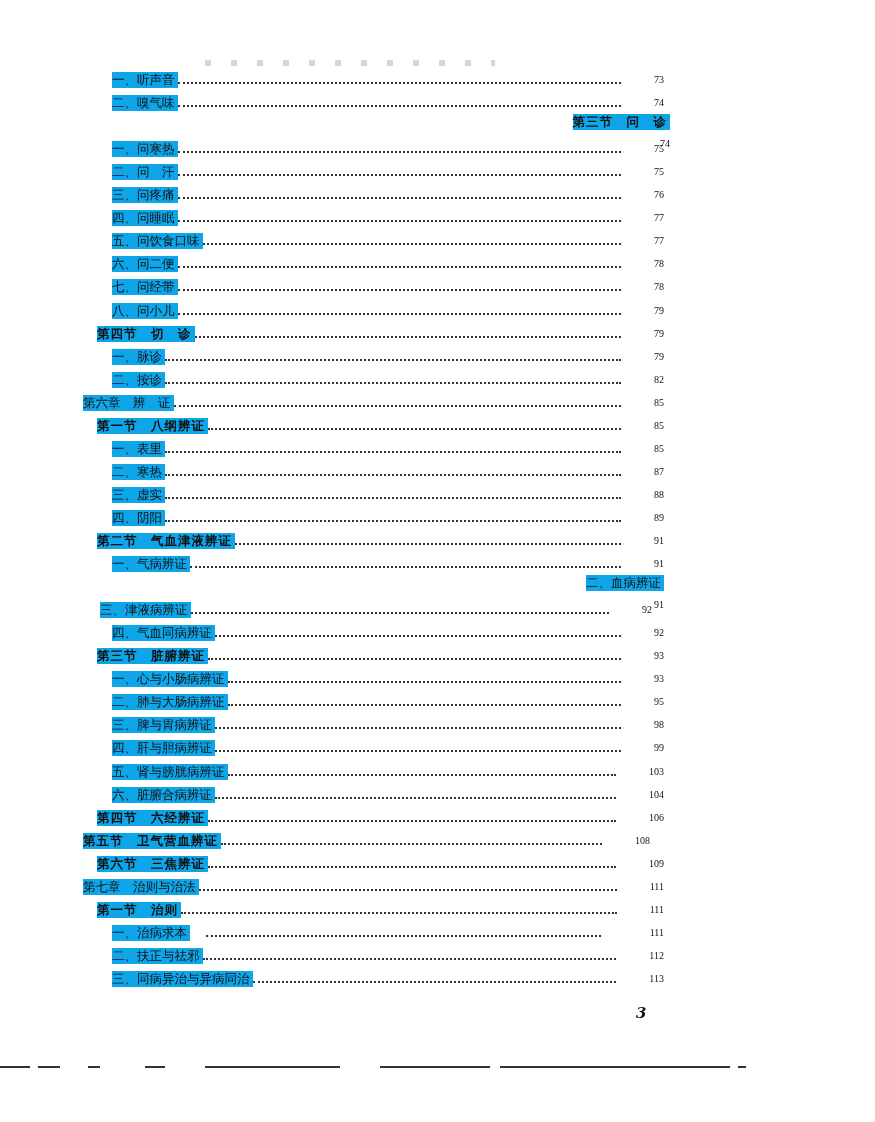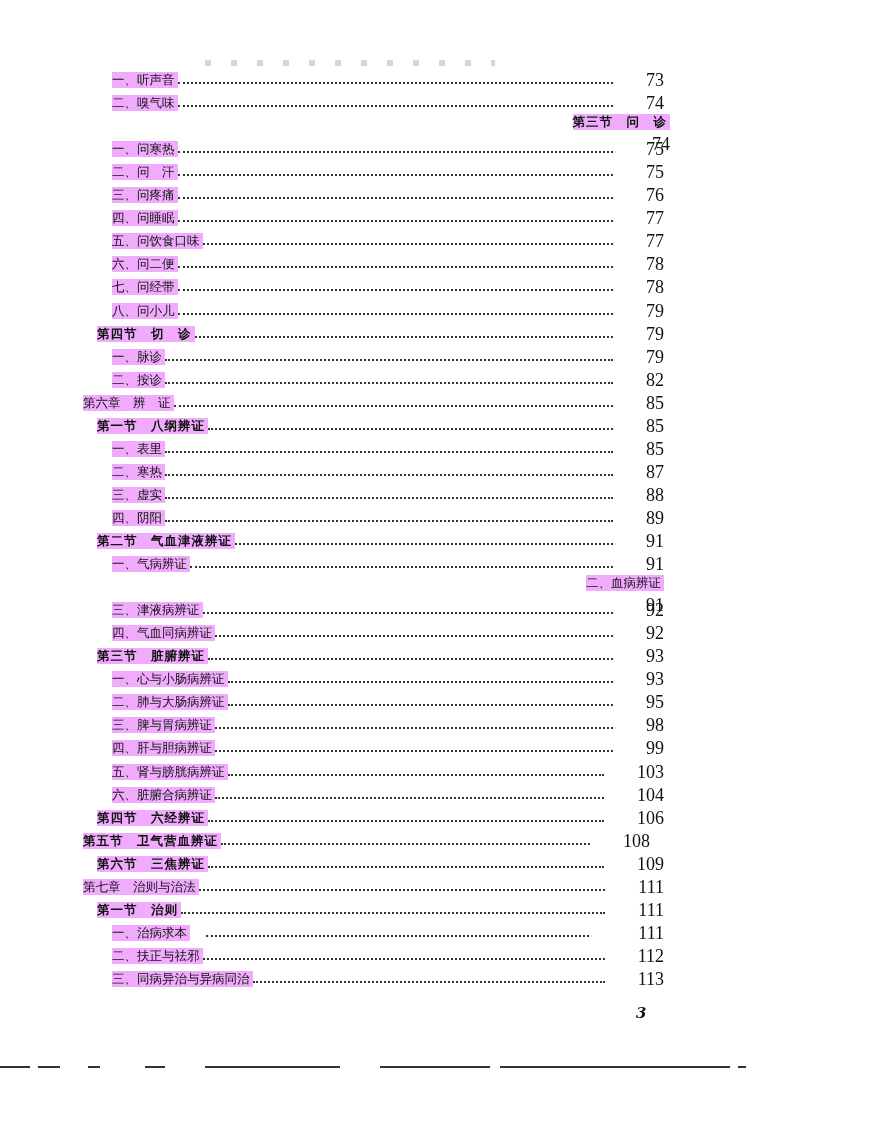--- a/index.html
+++ b/index.html
@@ -2,23 +2,23 @@
 <html><head>
 <meta charset="utf-8">
 <style>
   html, body { margin: 0; padding: 0; background: #ffffff; }
   body { width: 875px; height: 1122px; position: relative; overflow: hidden;
          font-family: "DejaVu Serif", "Liberation Serif", serif; color: #111; }
   .page { position: absolute; left: 0; top: 0; width: 875px; height: 1122px; }
   .toc { position: absolute; left: 0; top: 68px; width: 875px; }
   .row { position: absolute; left: 0; height: 20px; display: flex; align-items: flex-end;
          font-size: 12.5px; line-height: 16px; }
-  .row .label { white-space: pre; background: #f0abfc; padding-right: 3px; }
+  .row .label { white-space: pre; background: #0ea5e9; padding-right: 3px; }
   .row .leader { flex: 1; border-bottom: 2px dotted #333; margin-bottom: 4px; height: 0; }
-  .row .page-num { font-family: "Liberation Serif", "DejaVu Serif", serif; font-size: 18px;
+  .row .page-num { font-family: "Liberation Serif", "DejaVu Serif", serif; font-size: 10px;
                    padding-left: 1px; margin-left: 32px; }
   .lvl0 .label { font-weight: normal; }
   .lvl1 .label { font-weight: bold; letter-spacing: 1px; }
   .lvl2 .label { font-weight: normal; }
   .folio { position: absolute; left: 636px; top: 1004px; font-style: italic; font-weight: bold;
            font-size: 15px; }
   .scan-top { position: absolute; left: 205px; top: 60px; width: 290px; height: 6px;
               background: repeating-linear-gradient(90deg, #bbb 0 6px, transparent 6px 26px); opacity: .6; }
   .scan-bottom { position: absolute; left: 0; top: 1066px; width: 875px; height: 3px; }
   .scan-bottom span { position: absolute; top: 0; height: 2px; background: #333; }
@@ -138,21 +138,21 @@
       <div class="row lvl2" style="top: 484px; left: 112px; width: 552px;">
         <span class="label">一、气病辨证</span>
         <span class="leader"></span>
         <span class="page-num">91</span>
       </div>
       <div class="row lvl2" style="top: 507px; left: 112px; width: 552px; flex-direction: column;">
         <span class="label">二、血病辨证</span>
         <span class="leader"></span>
         <span class="page-num">91</span>
       </div>
-      <div class="row lvl2" style="top: 530px; left: 112px; width: 552px;">
+      <div class="row lvl2" style="top: 530px; left: 100px; width: 552px;">
         <span class="label">三、津液病辨证</span>
         <span class="leader"></span>
         <span class="page-num">92</span>
       </div>
       <div class="row lvl2" style="top: 553px; left: 112px; width: 552px;">
         <span class="label">四、气血同病辨证</span>
         <span class="leader"></span>
         <span class="page-num">92</span>
       </div>
       <div class="row lvl1" style="top: 576px; left: 97px; width: 567px;">

